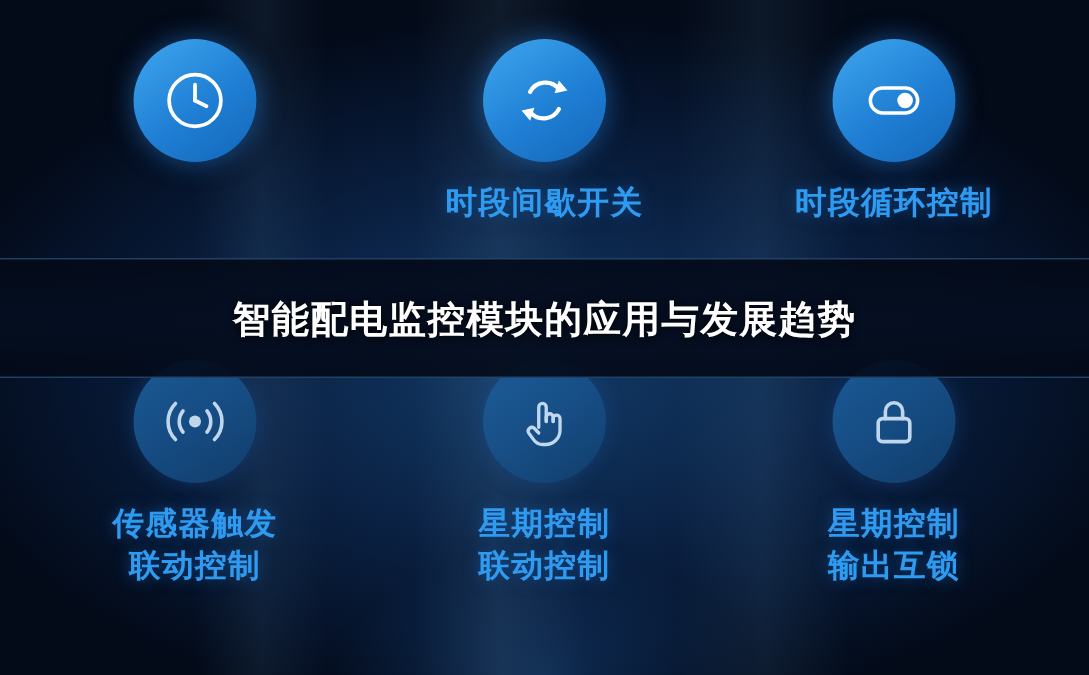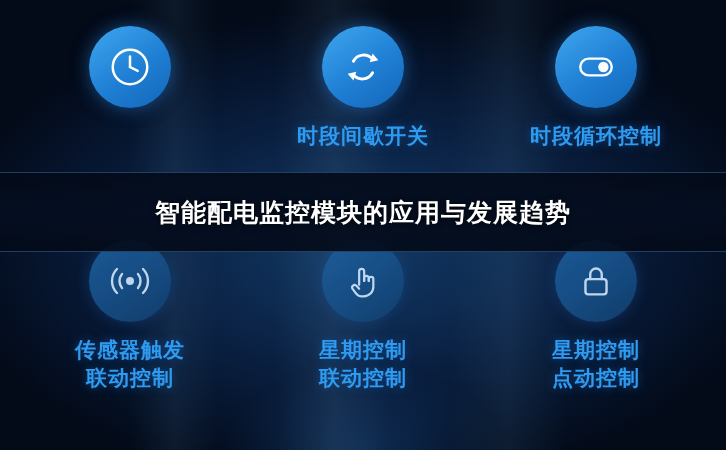--- a/index.html
+++ b/index.html
@@ -181,21 +181,21 @@
 
     <div class="cell" id="cell-5">
       <div class="circle dim">
         <svg width="46" height="46" viewBox="0 0 48 48" aria-hidden="true">
           <rect x="13" y="22" width="22" height="16" rx="3" ry="3" fill="none" stroke="#cfe6fb" stroke-width="2.5"></rect>
           <path d="M18 22 v-5 a6 6 0 0 1 12 0 v5" fill="none" stroke="#cfe6fb" stroke-width="2.5" stroke-linecap="round"></path>
         </svg>
       </div>
       <div class="label">
         <span class="line">星期控制</span>
-        <span class="line">点动控制</span>
+        <span class="line">输出互锁</span>
       </div>
     </div>
 
   </div>
 
   <div id="banner">
     <span id="banner-title">智能配电监控模块的应用与发展趋势</span>
   </div>
 
 </div>

